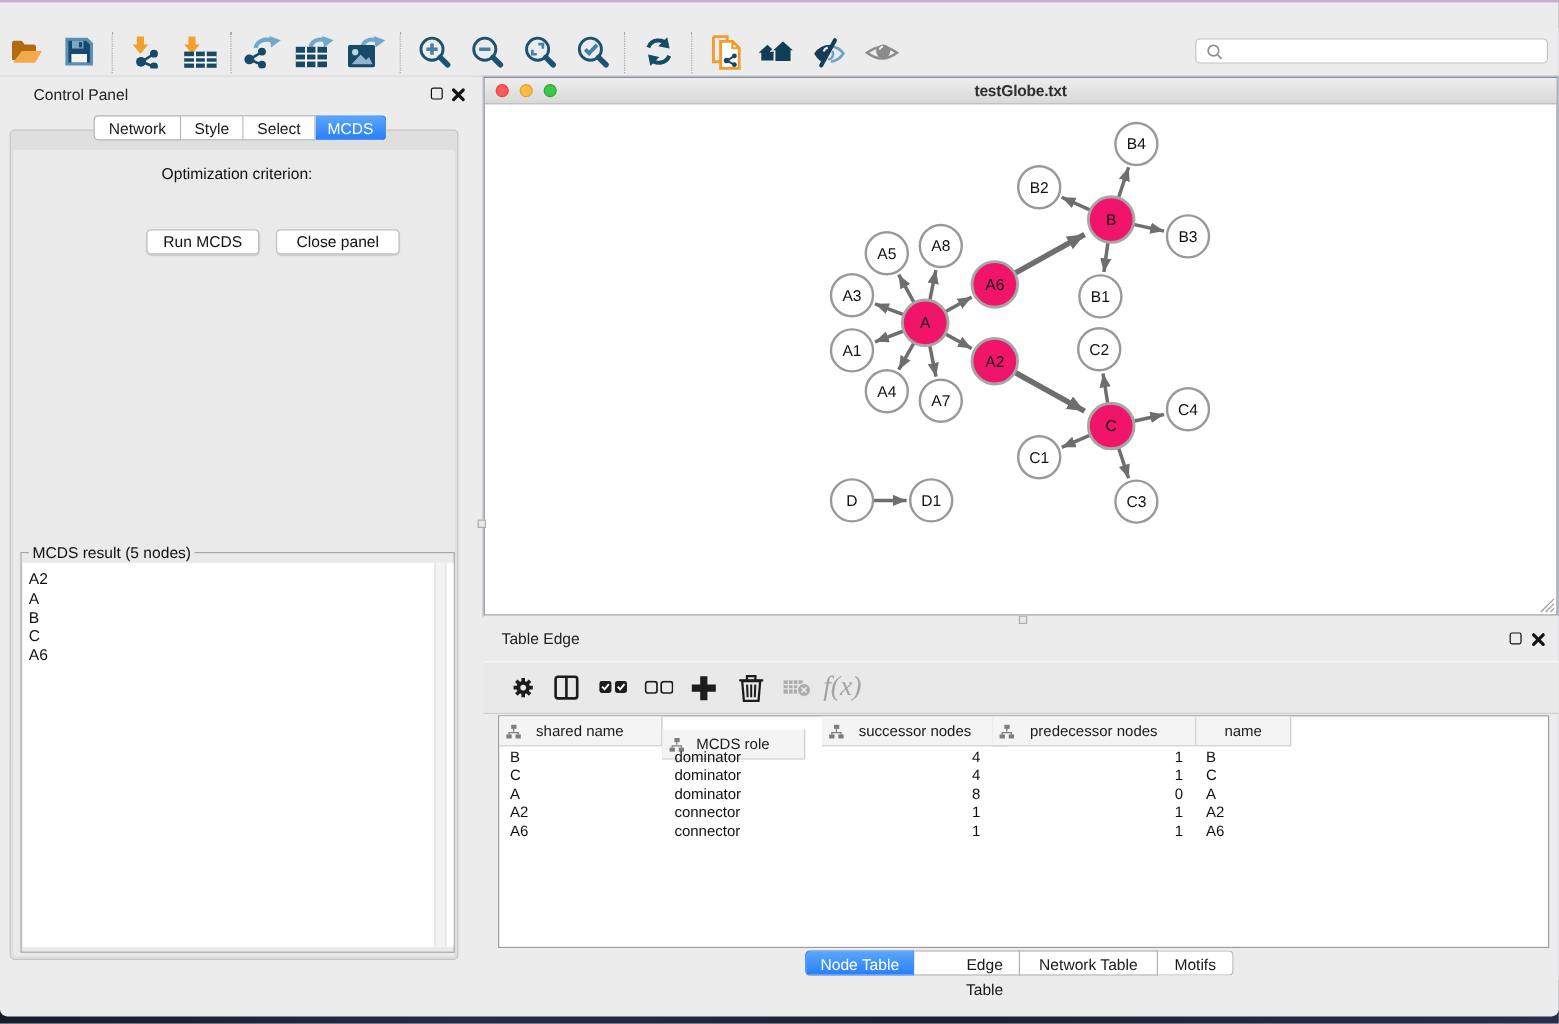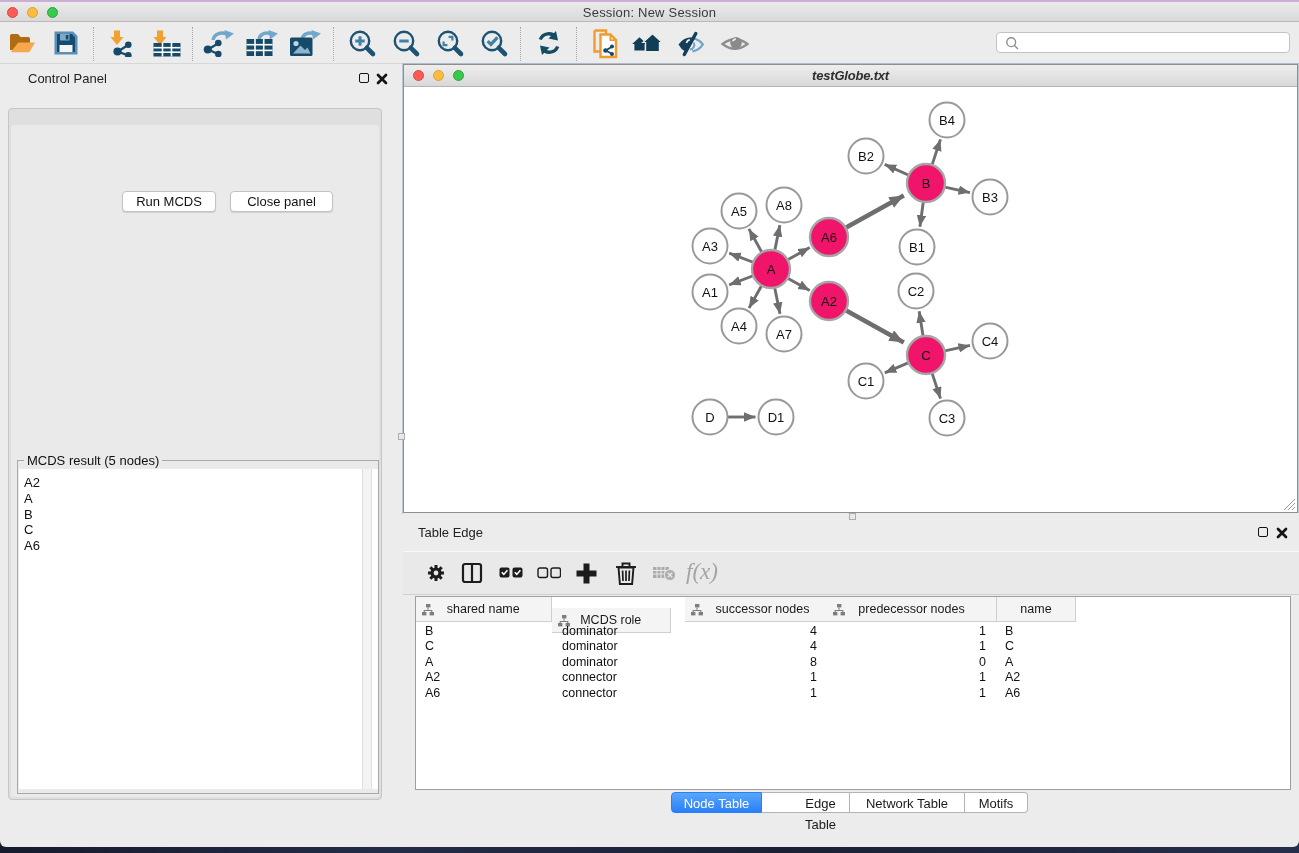--- a/index.html
+++ b/index.html
@@ -59,21 +59,21 @@
 #mcdsitems { position:absolute; left:5px; top:6px; font-size:13px; color:#111; line-height:15.8px; }
 
 #netwin { position:absolute; left:403px; top:64px; width:895px; height:449px;
   background:#fff; border:1px solid #8f8f8f; box-shadow:0 0 0 1px rgba(125,155,190,.45); }
 #nettb { position:absolute; left:0; top:0; width:100%; height:22px;
   background:linear-gradient(#eeeeee,#d8d8d8); border-bottom:1px solid #b5b5b5; }
 #nettb .t1 { left:9px;  background:#fc5b57; border:1px solid #e2453e; }
 #nettb .t2 { left:29px; background:#fcbc3f; border:1px solid #e0a032; }
 #nettb .t3 { left:49px; background:#3ac94d; border:1px solid #2aa836; }
 #nettitle { position:absolute; left:0; top:0; width:100%; text-align:center;
-  font-size:13px; font-weight:bold; color:#2e2e2e; line-height:22px; letter-spacing:-0.2px;font-style:italic; }
+  font-size:13px; font-weight:bold; color:#2e2e2e; line-height:22px; letter-spacing:-0.2px; }
 #graph { position:absolute; left:0; top:22px; }
 
 #tpanel { position:absolute; left:403px; top:513px; width:896px; height:304px; background:#ececec; }
 #tphead { position:absolute; left:15px; top:12px; font-size:13px; color:#222; }
 #tptools { position:absolute; left:0; top:38px; width:100%; height:44px;
   background:#e9e9e9; border-top:1px solid #f8f8f8; border-bottom:1px solid #cfcfcf; }
 #tbl { position:absolute; left:12px; top:83px; width:876px; height:194px; background:#fff;
   border:1px solid #9e9e9e; }
 .th { position:absolute; top:0; height:24px; background:#f4f4f4; border-right:1px solid #cfcfcf;
   font-size:12.5px; color:#1a1a1a; text-align:center; line-height:24px; box-shadow:0 1px 0 #cfcfcf; }
@@ -93,26 +93,20 @@
 .sphandle { position:absolute; width:7px; height:7px; background:#e8e8e8; border:1px solid #aeaeae; }
 .e { stroke-width:2.9; }
 .te { stroke-width:4.6; }
 .wn { fill:#fff; stroke:#999; stroke-width:2; }
 .pn { fill:#f0156b; stroke:#a6a6a6; stroke-width:2.4; }
 .nl { font-family:"Liberation Sans",sans-serif; font-size:13px; text-anchor:middle; fill:#111; }
 </style></head>
 <body>
 <div id="app">
 <div id="topstrip"></div>
-<div id="titlebar">
-  <div class="tl t1"></div>
-      <div class="tl t2"></div>
-      <div class="tl t3"></div>
-  <div id="wtitle">Session: New Session</div>
-</div>
 <div id="toolbar">
   <svg class="tbi" style="left:8px" width="28" height="28" viewBox="0 0 28 28">
         <path d="M2 21 V6.8 Q2 5 3.8 5 h5.4 q1.2 0 1.8 0.9 L12.4 8 h7.8 Q22 8 22 9.8 V14 h-9 l-6.5 7 Z" fill="#b06c10"></path>
         <path d="M3.2 22.5 L10.3 13.5 H27 L21.8 22.5 Q21.2 23.3 20.3 23.3 H4 Q2.8 23.3 3.2 22.5 Z" fill="#f5a84c"></path>
       </svg>
   <svg class="tbi" style="left:52px" width="28" height="28" viewBox="0 0 28 28">
         <path d="M2.5 2.5 H21 L25.5 7 V25.5 H2.5 Z" fill="#5b8fb5"></path>
         <path d="M5 5 H19.8 L23 8.2 V23 H5 Z" fill="#174a70"></path>
         <path d="M8 5 h9.5 v6.5 h-9.5 z" fill="#7fa8c6"></path>
         <rect x="13.8" y="6" width="2.6" height="4.5" fill="#174a70"></rect>
@@ -241,20 +235,27 @@
 </div>
 <div id="cpanel">
   <div id="cphead">Control Panel</div>
   <div class="winbtn" style="left:359px;top:9px;width:10px;height:10px;border:1.5px solid #111;border-radius:2px;"></div>
   <svg class="winbtn" style="left:376px;top:9px" width="12" height="12" viewBox="0 0 12 12">
         <path d="M2 2 L10 10 M10 2 L2 10" stroke="#141414" stroke-width="2.7" stroke-linecap="round"></path>
       </svg>
   <div id="cpbox">
         <div id="cpinner"></div>
       </div>
+  <div id="cptabs">
+    <div class="tab first" style="width:73px;">Network</div>
+    <div class="tab" style="width:52px;">Style</div>
+    <div class="tab" style="width:60px;">Select</div>
+    <div class="tab last sel" style="width:59px;">MCDS</div>
+  </div>
+  <div id="optlabel">Optimization criterion:</div>
   <div class="btn" style="left:94px;top:127px;width:94px;">Run MCDS</div>
   <div class="btn" style="left:202px;top:127px;width:103px;">Close panel</div>
   <div id="mcdsgroup">
     <div id="mcdslabel">MCDS result (5 nodes)</div>
     <div id="mcdslist">
       <div class="sb"></div>
       <div id="mcdsitems">A2<br>A<br>B<br>C<br>A6</div>
     </div>
   </div>
 </div>

